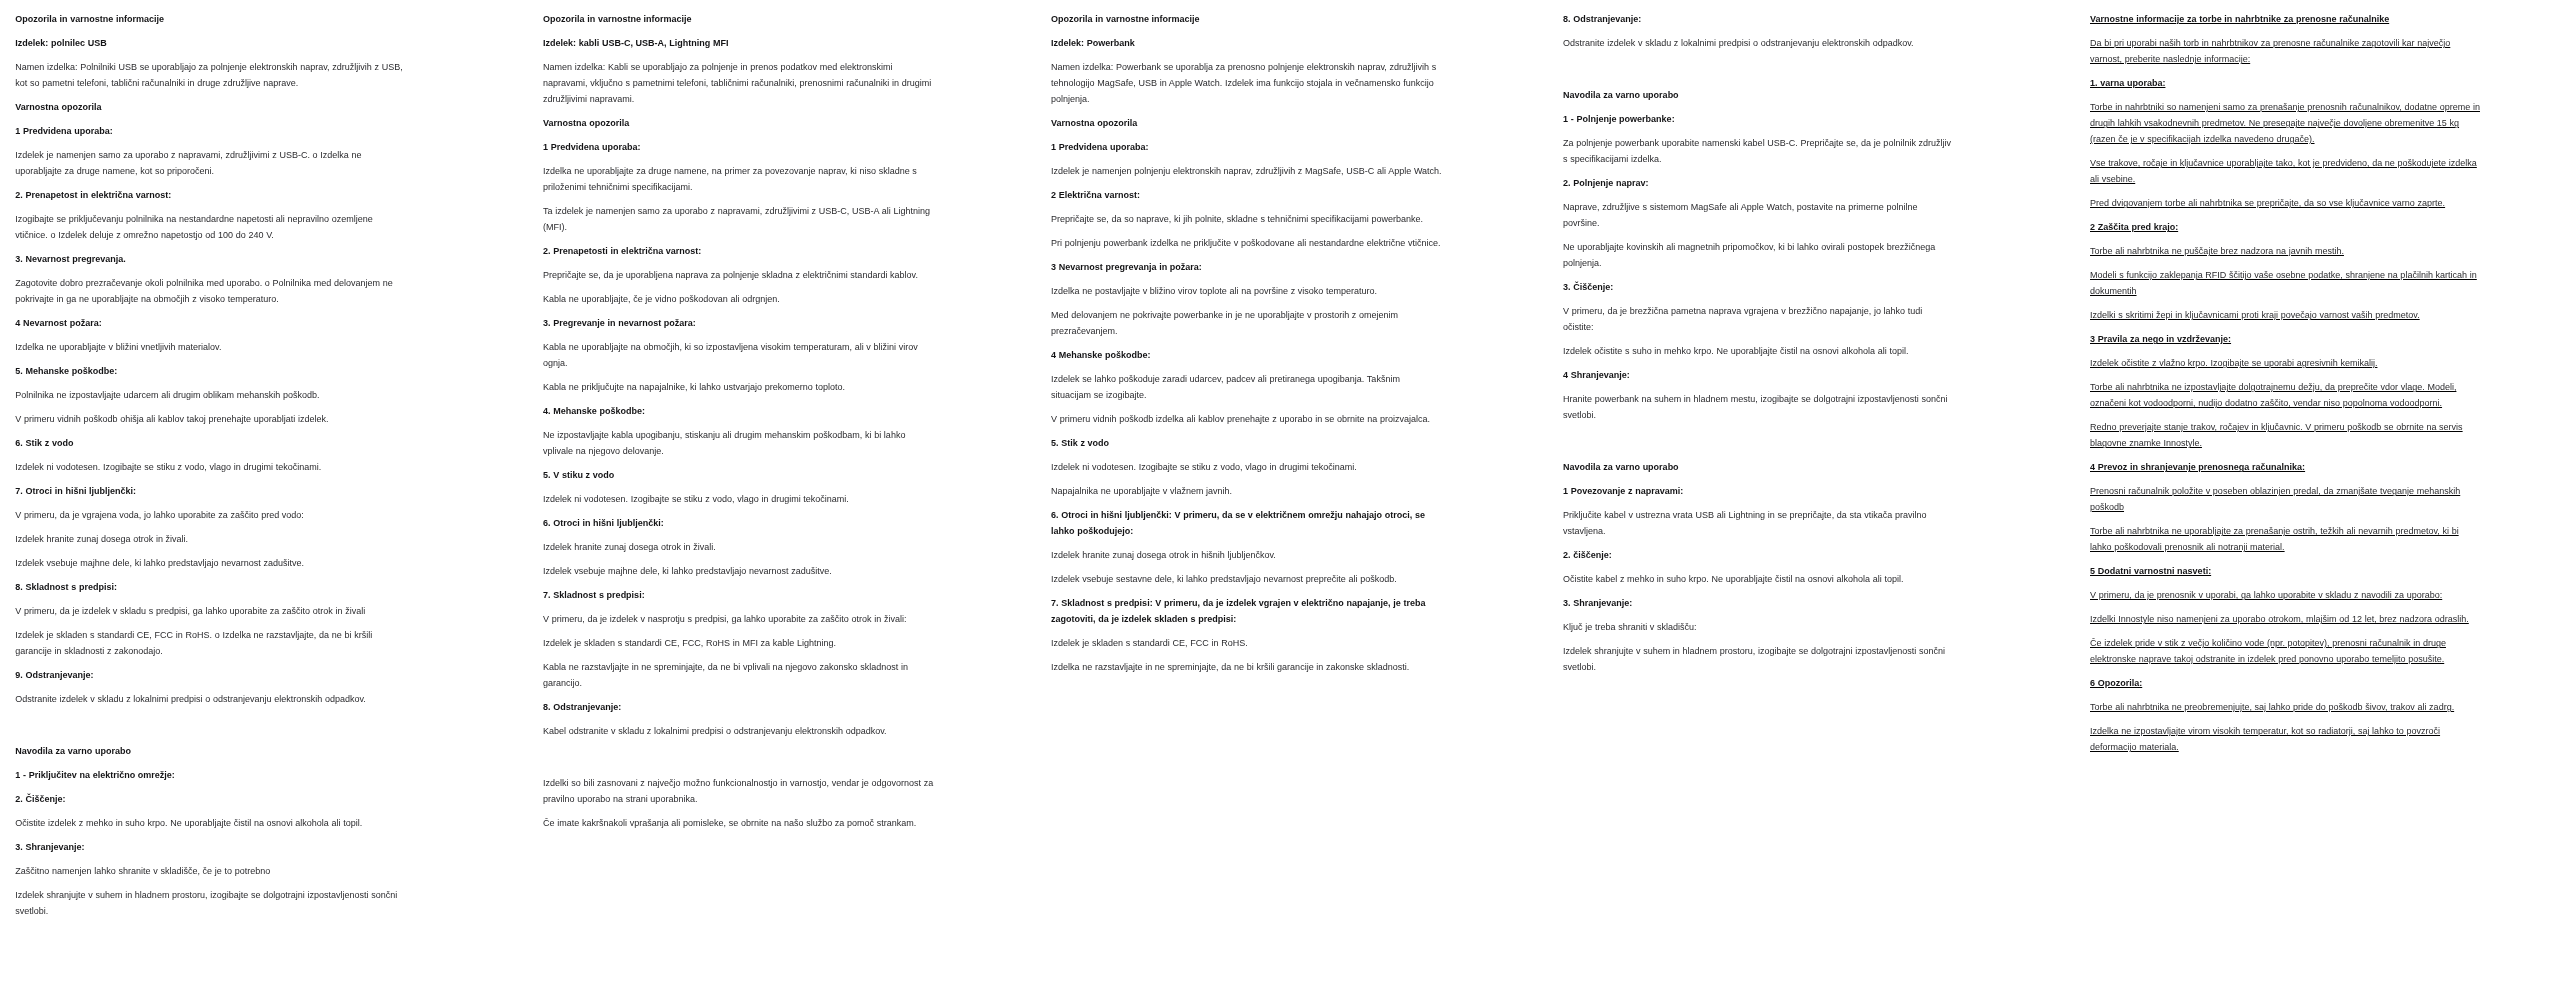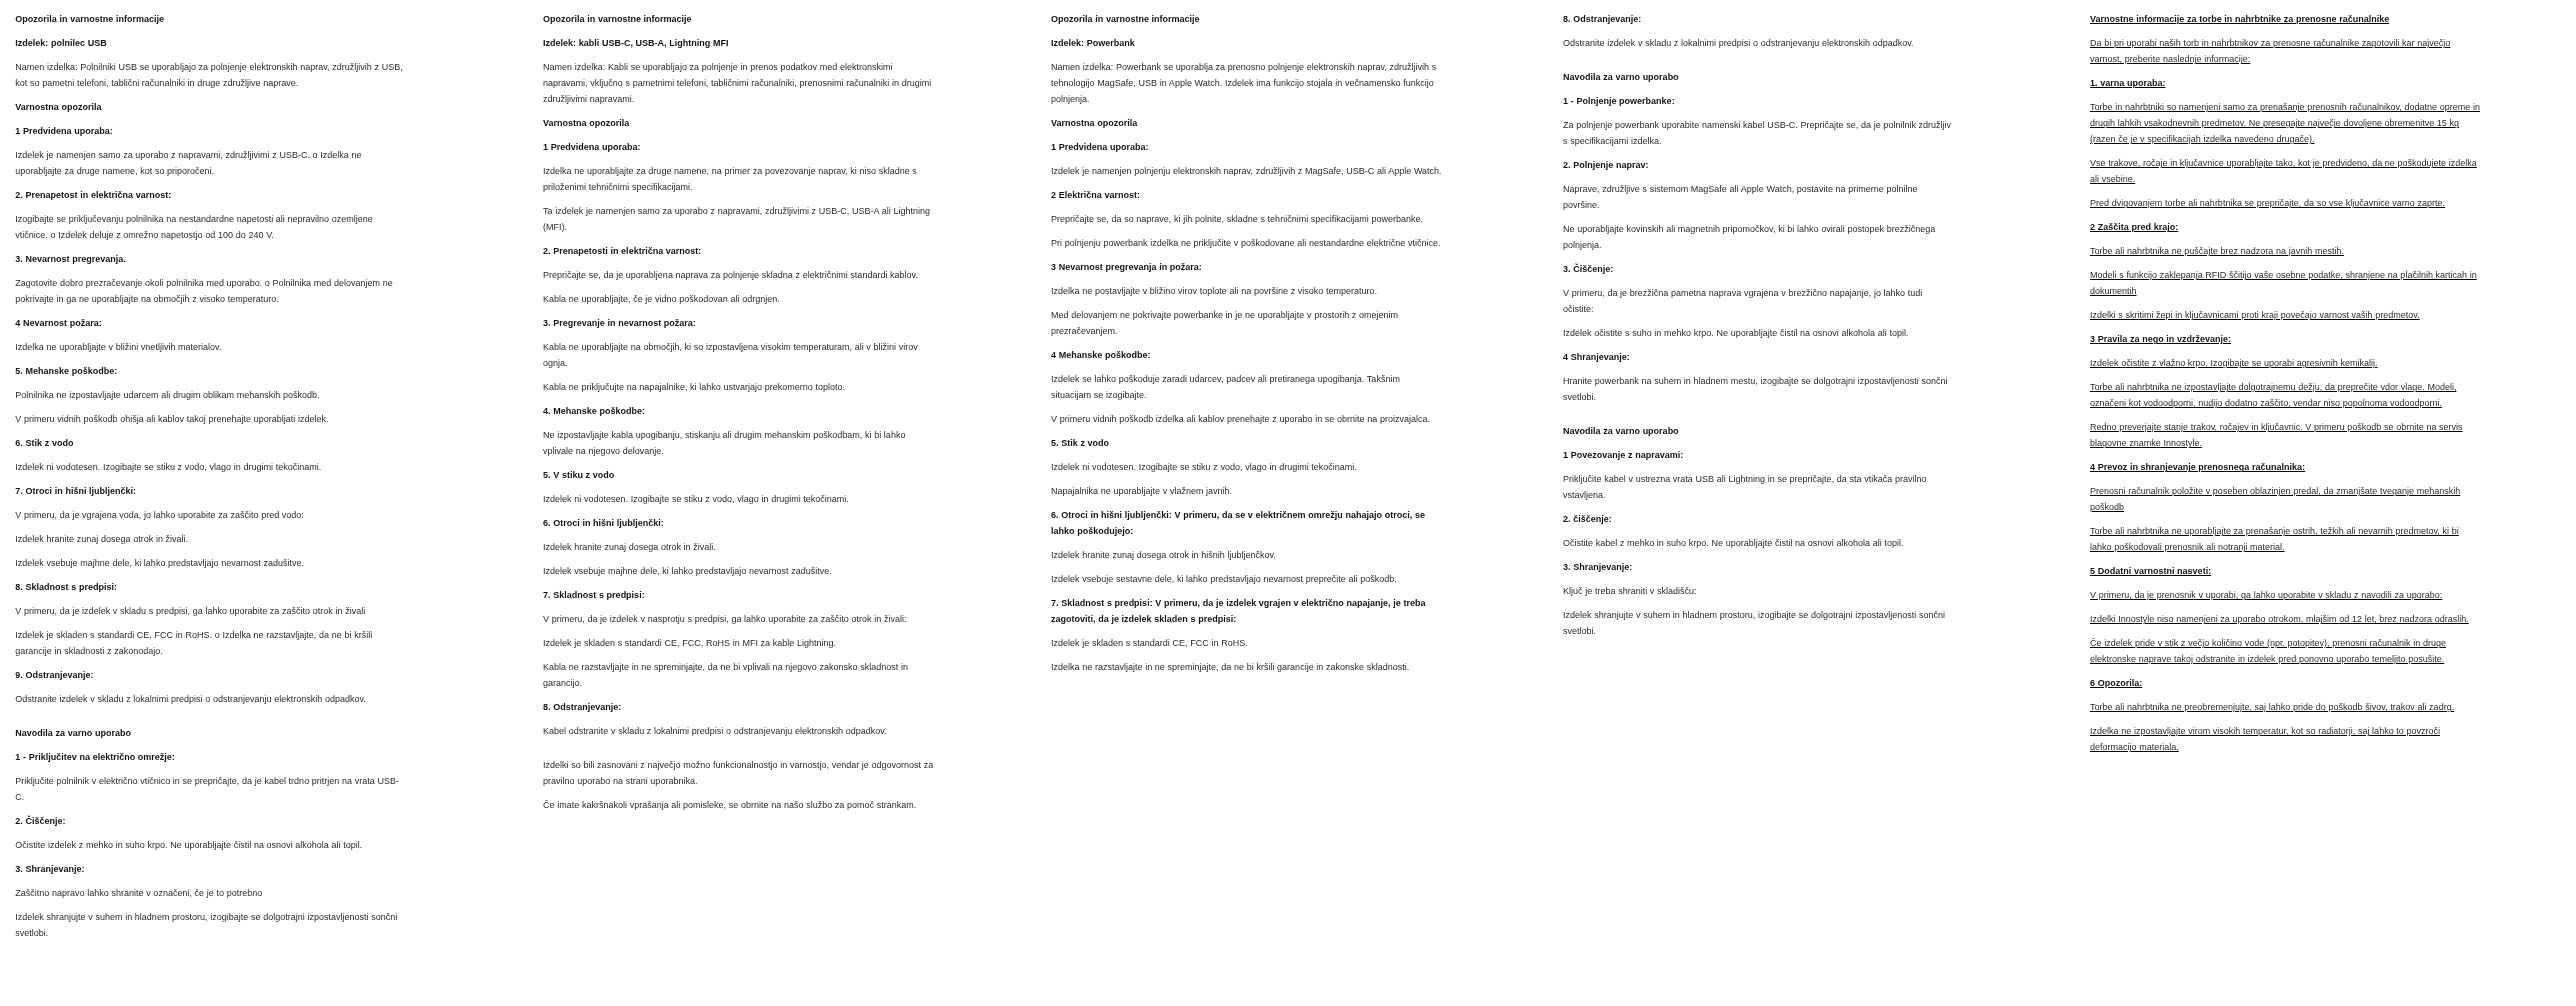--- a/index.html
+++ b/index.html
@@ -35,21 +35,21 @@
     line-height: 16px;
     margin: 0 0 8px 0;
     color: #2b2b2e;
     word-spacing: 0.2px;
   }
   .b.h {
     font-weight: 700;
     color: #141416;
   }
   .b.gap {
-    margin-top: 18px;
+    margin-top: 36px;
   }
 </style>
 </head>
 <body>
 
 <main class="page">
   <section class="col col-0">
       <div class="b h">Opozorila in varnostne informacije</div>
       <div class="b h">Izdelek: polnilec USB</div>
       <div class="b">Namen izdelka: Polnilniki USB se uporabljajo za polnjenje elektronskih naprav, združljivih z USB, kot so pametni telefoni, tablični računalniki in druge združljive naprave.</div>
@@ -71,25 +71,24 @@
       <div class="b">V primeru, da je vgrajena voda, jo lahko uporabite za zaščito pred vodo:</div>
       <div class="b">Izdelek hranite zunaj dosega otrok in živali.</div>
       <div class="b">Izdelek vsebuje majhne dele, ki lahko predstavljajo nevarnost zadušitve.</div>
       <div class="b h">8. Skladnost s predpisi:</div>
       <div class="b">V primeru, da je izdelek v skladu s predpisi, ga lahko uporabite za zaščito otrok in živali</div>
       <div class="b">Izdelek je skladen s standardi CE, FCC in RoHS. o Izdelka ne razstavljajte, da ne bi kršili garancije in skladnosti z zakonodajo.</div>
       <div class="b h">9. Odstranjevanje:</div>
       <div class="b">Odstranite izdelek v skladu z lokalnimi predpisi o odstranjevanju elektronskih odpadkov.</div>
       <div class="b h gap">Navodila za varno uporabo</div>
       <div class="b h">1 - Priključitev na električno omrežje:</div>
-      <div class="b">Priključite polnilnik v električno vtičnico in se prepričajte, da je kabel trdno pritrjen na vrata USB-C.</div>
       <div class="b h">2. Čiščenje:</div>
       <div class="b">Očistite izdelek z mehko in suho krpo. Ne uporabljajte čistil na osnovi alkohola ali topil.</div>
       <div class="b h">3. Shranjevanje:</div>
-      <div class="b">Zaščitno napravo lahko shranite v označeni, če je to potrebno</div>
+      <div class="b">Zaščitno namenjen lahko shranite v skladišče, če je to potrebno</div>
       <div class="b">Izdelek shranjujte v suhem in hladnem prostoru, izogibajte se dolgotrajni izpostavljenosti sončni svetlobi.</div>
     </section>
   <section class="col col-1">
       <div class="b h">Opozorila in varnostne informacije</div>
       <div class="b h">Izdelek: kabli USB-C, USB-A, Lightning MFI</div>
       <div class="b">Namen izdelka: Kabli se uporabljajo za polnjenje in prenos podatkov med elektronskimi napravami, vključno s pametnimi telefoni, tabličnimi računalniki, prenosnimi računalniki in drugimi združljivimi napravami.</div>
       <div class="b h">Varnostna opozorila</div>
       <div class="b h">1 Predvidena uporaba:</div>
       <div class="b">Izdelka ne uporabljajte za druge namene, na primer za povezovanje naprav, ki niso skladne s priloženimi tehničnimi specifikacijami.</div>
       <div class="b">Ta izdelek je namenjen samo za uporabo z napravami, združljivimi z USB-C, USB-A ali Lightning (MFI).</div>

